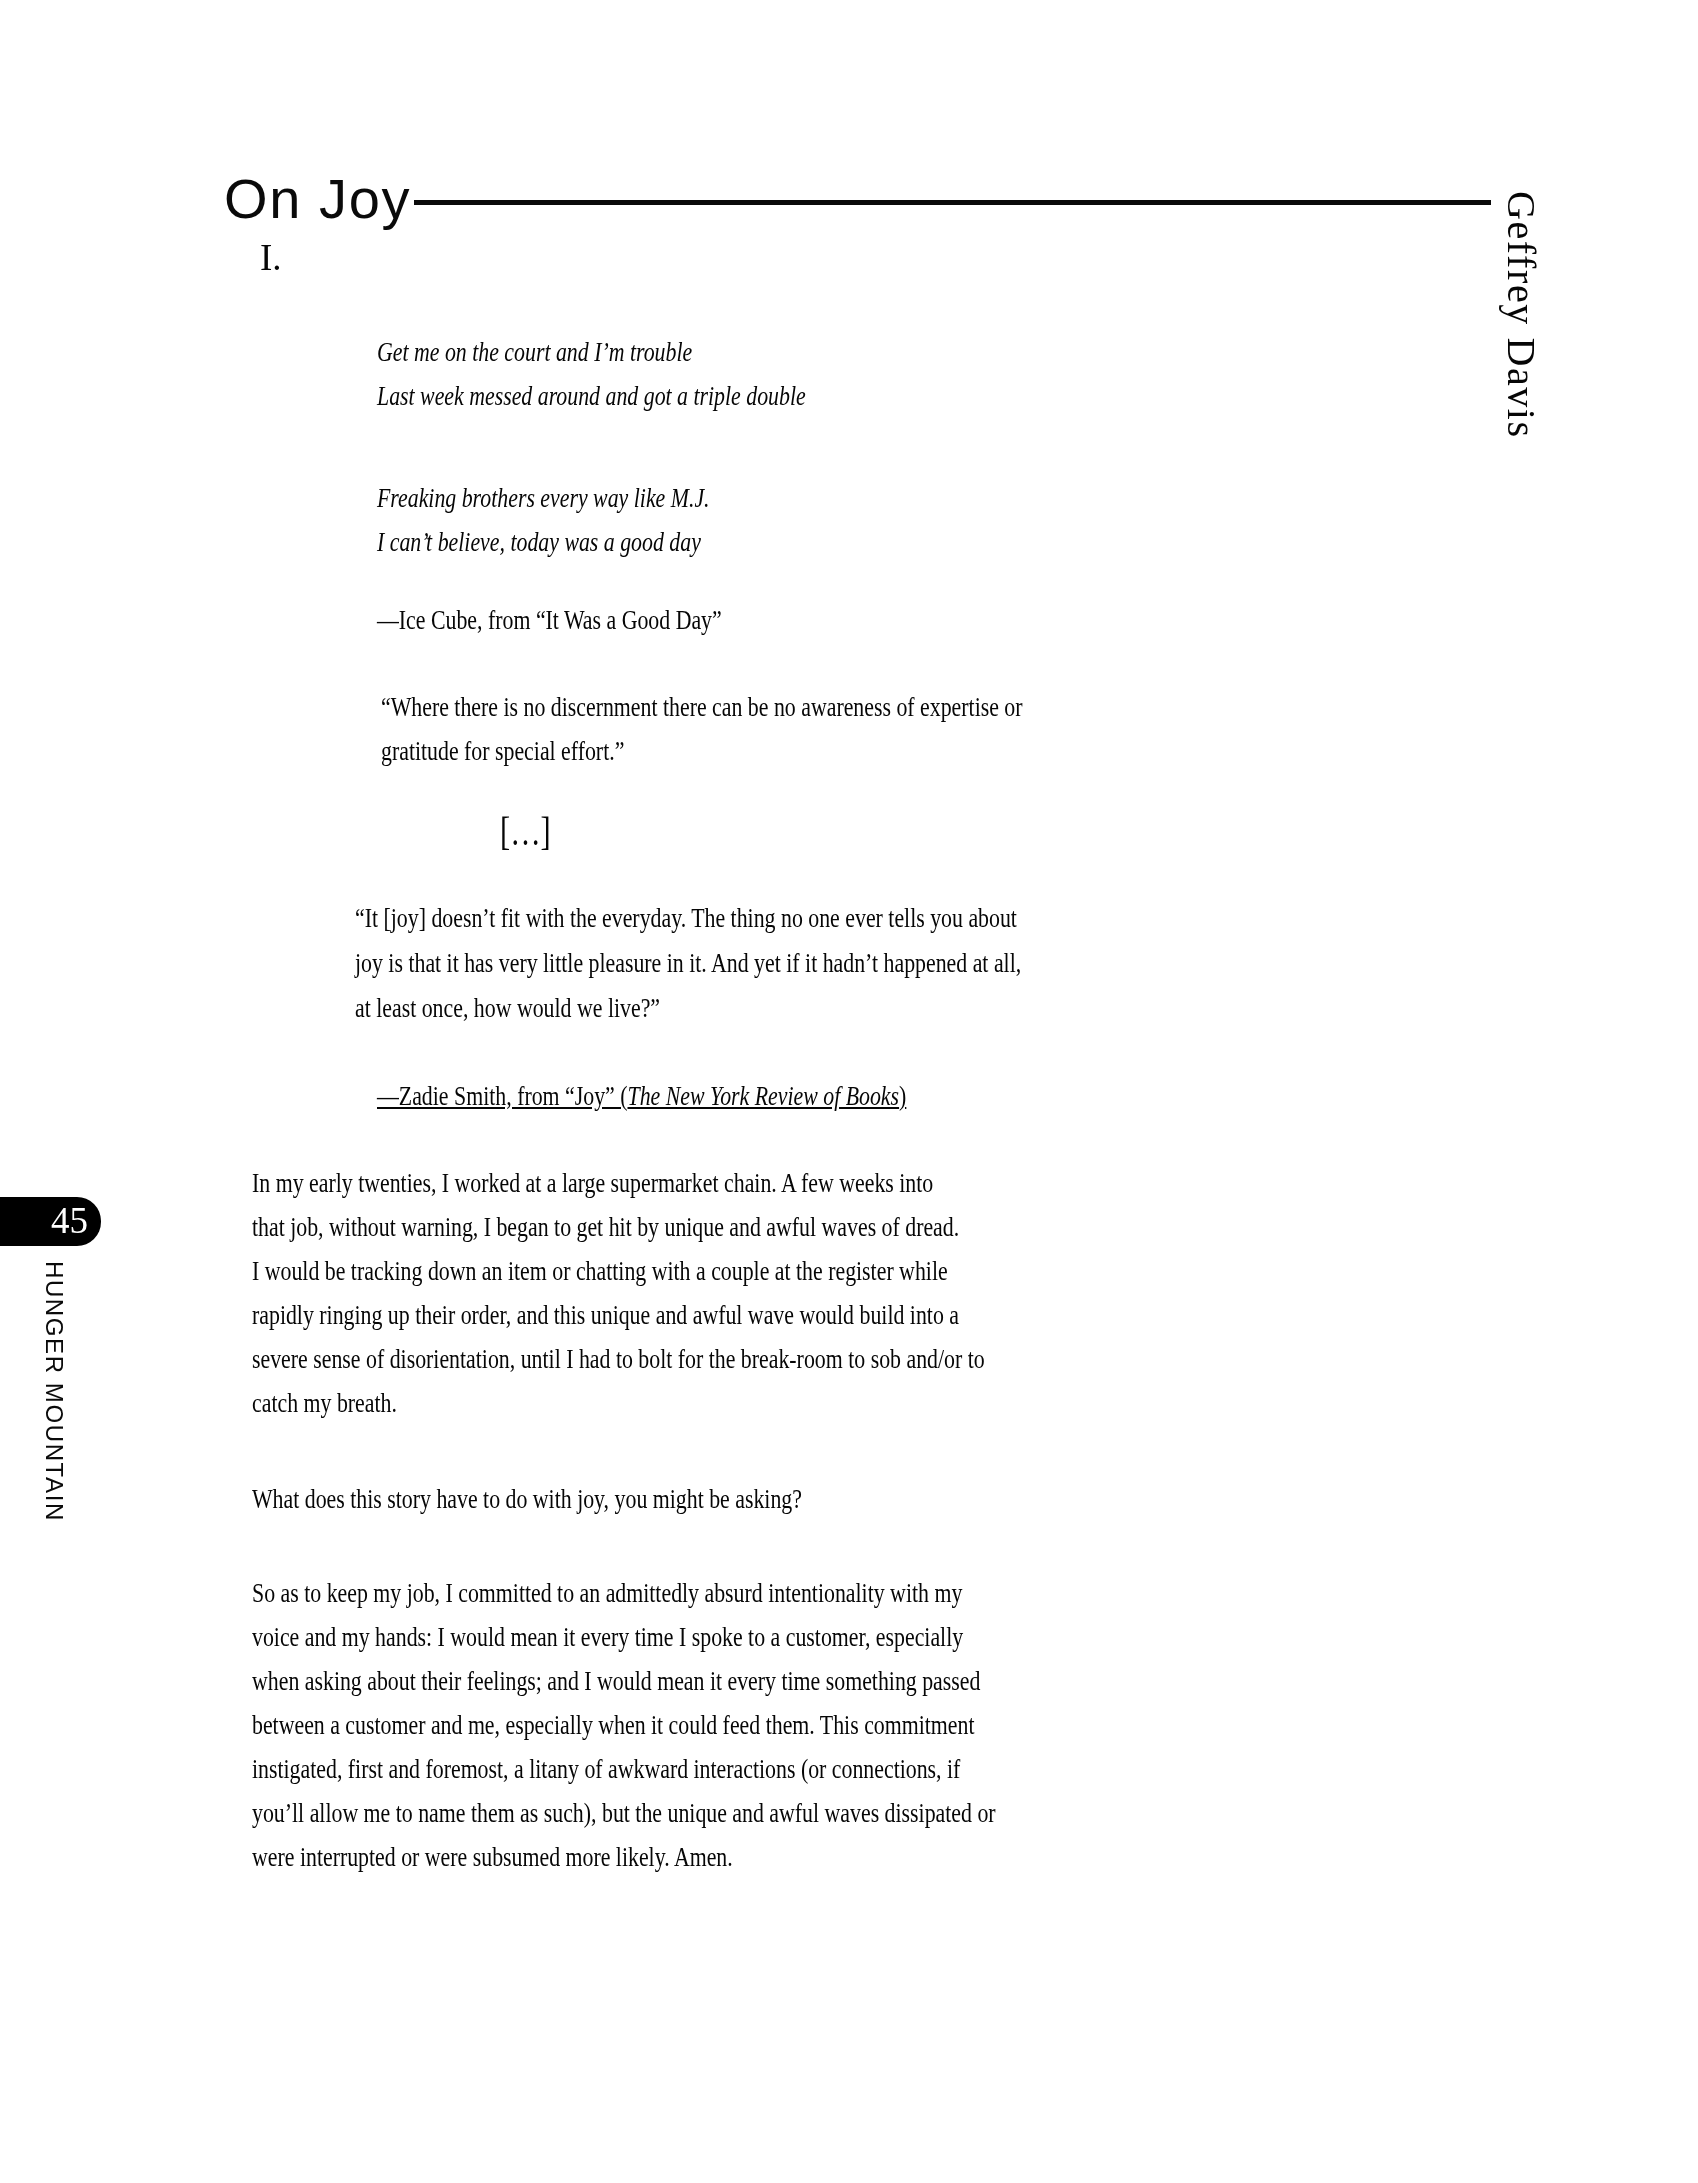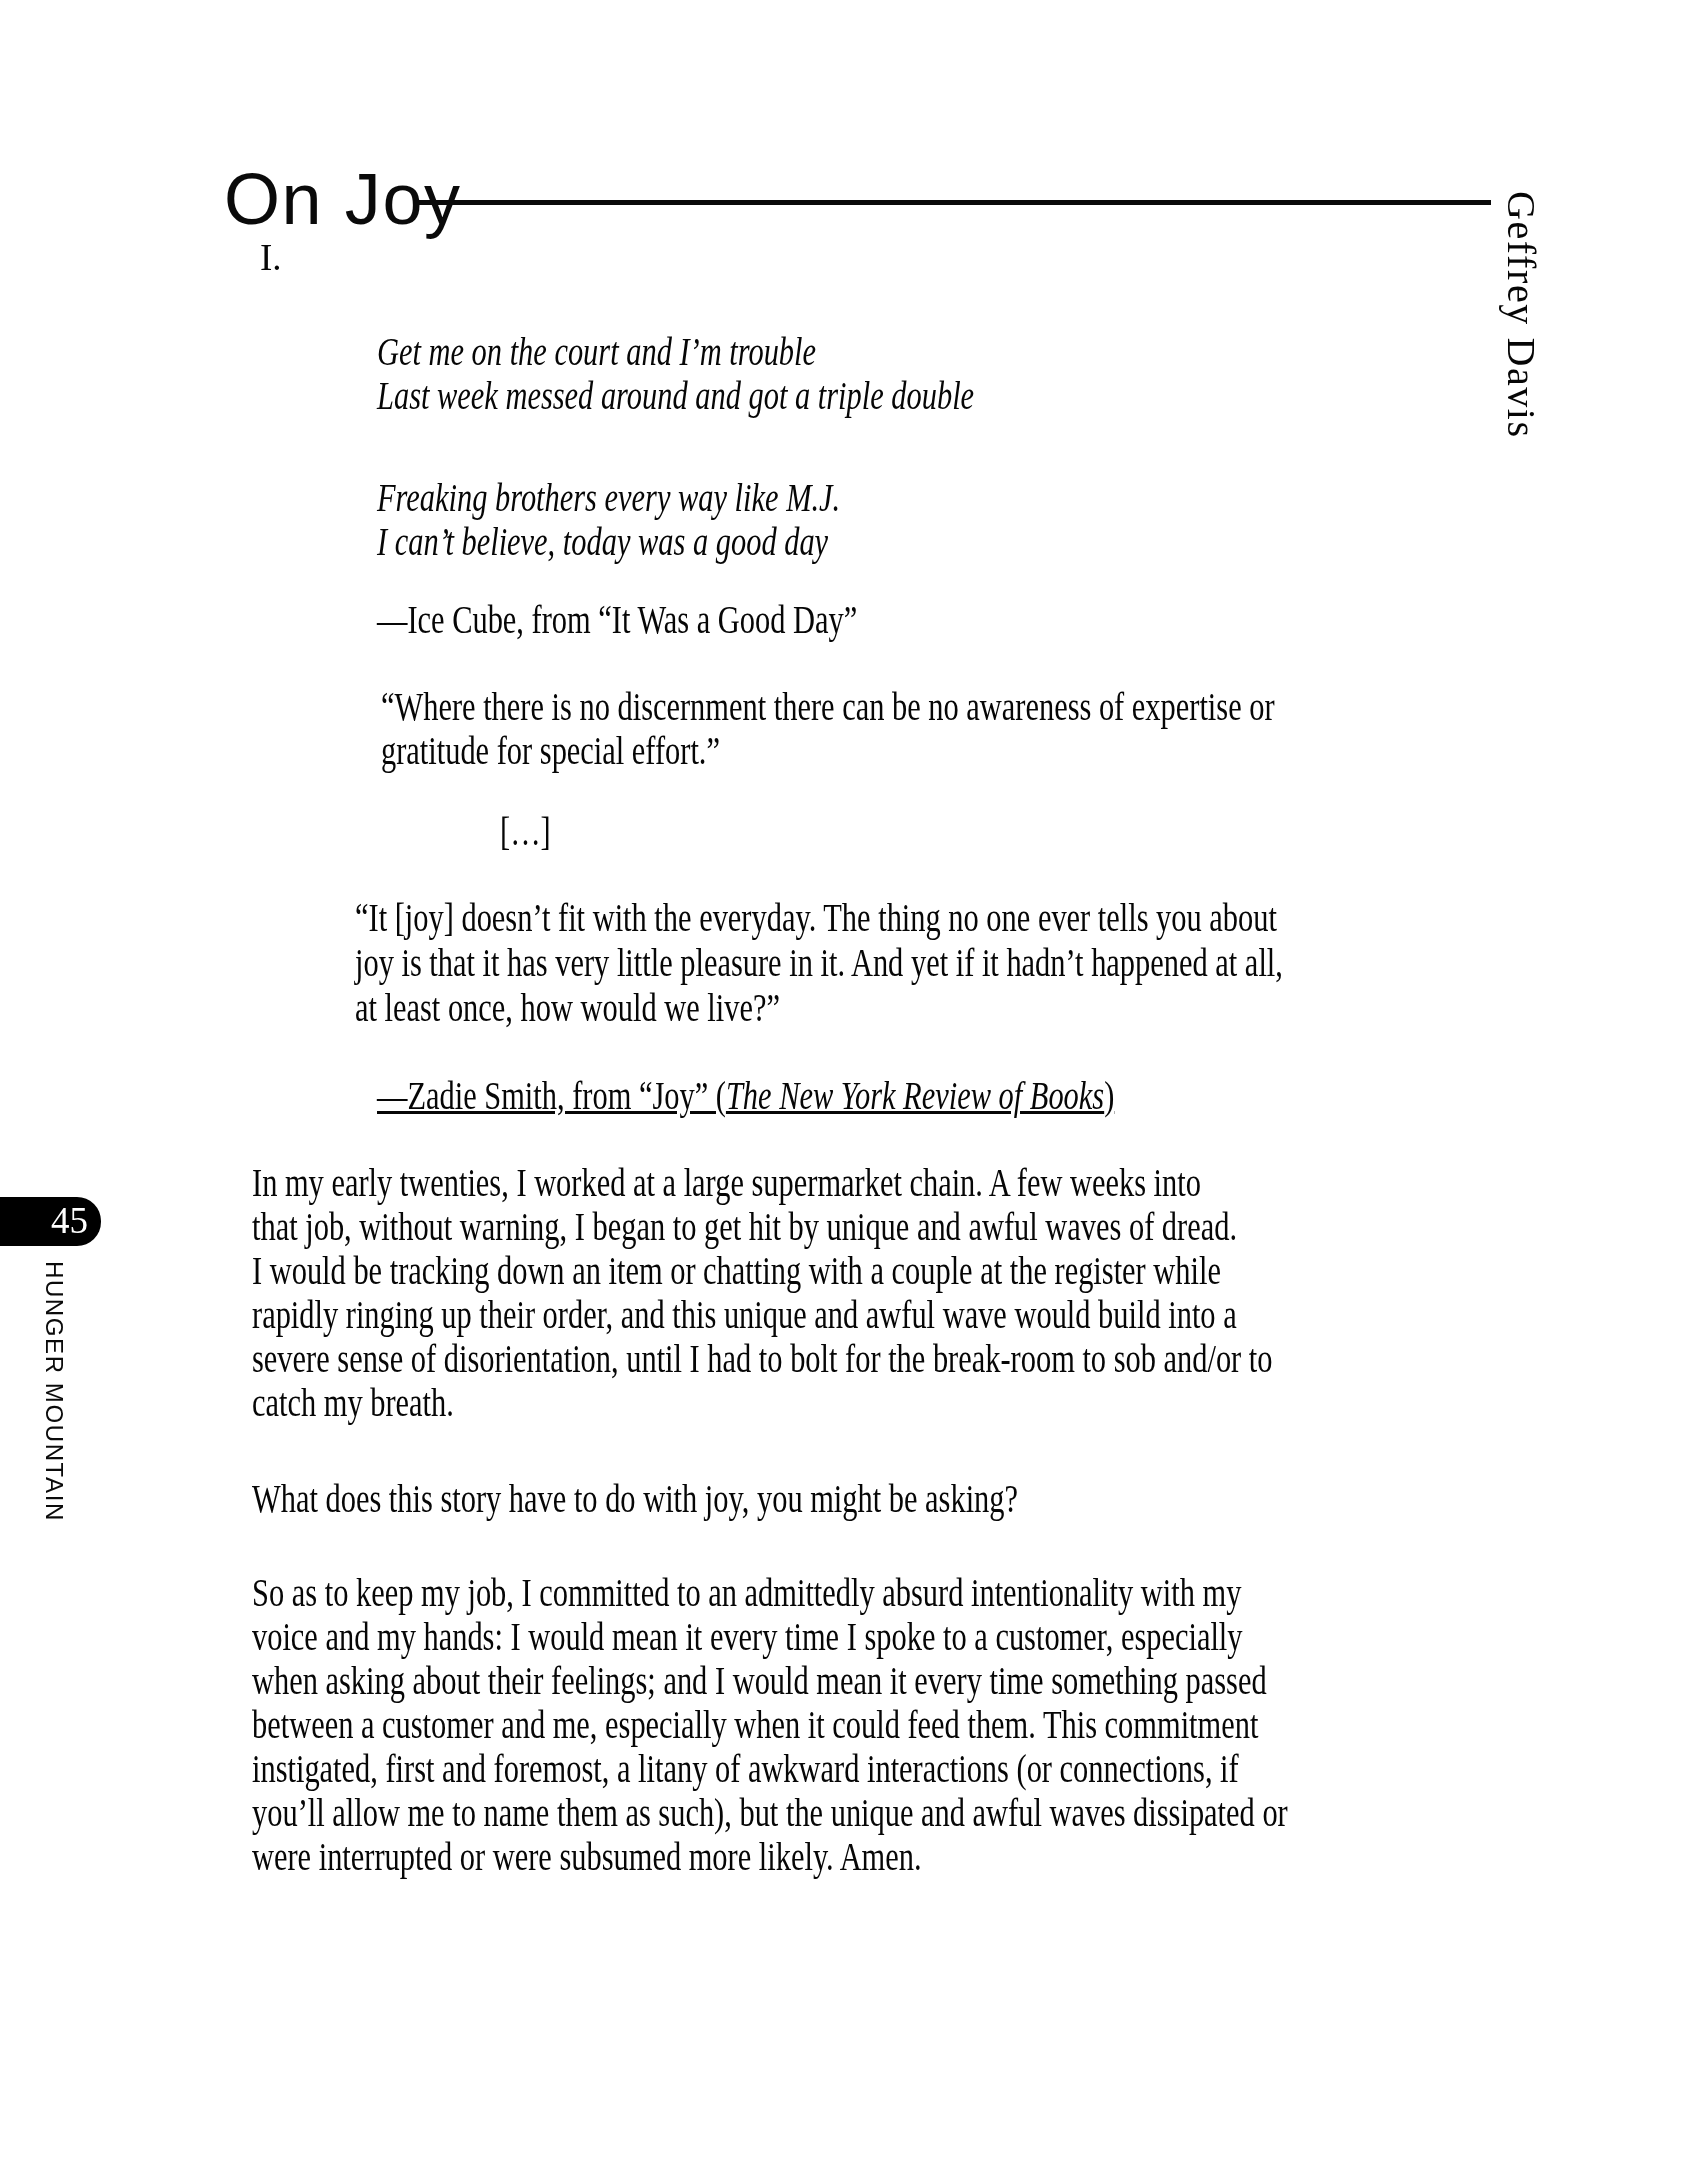--- a/index.html
+++ b/index.html
@@ -12,28 +12,28 @@
     color: #060606;
   }
   .abs { position: absolute; }
 
   
   .ln {
     white-space: pre;
     transform: scaleX(0.78);
     transform-origin: left top;
   }
-  .serifblock { font-size: 39px; line-height: 44px; }
+  .serifblock { font-size: 28px; line-height: 44px; }
   .ital { font-style: italic; }
 
   .title {
     left: 224px; top: 164px;
     font-family: "Liberation Sans", sans-serif;
     font-weight: 300;
-    font-size: 72px; line-height: 70px;
+    font-size: 56px; line-height: 70px;
     letter-spacing: 1.6px;
     color: #0a0a0a;
   }
   .rule {
     left: 414px; top: 200px;
     width: 1077px; height: 4.9px;
     background: #0a0a0a;
   }
   .author-vert {
     left: 1498px; top: 191px;

